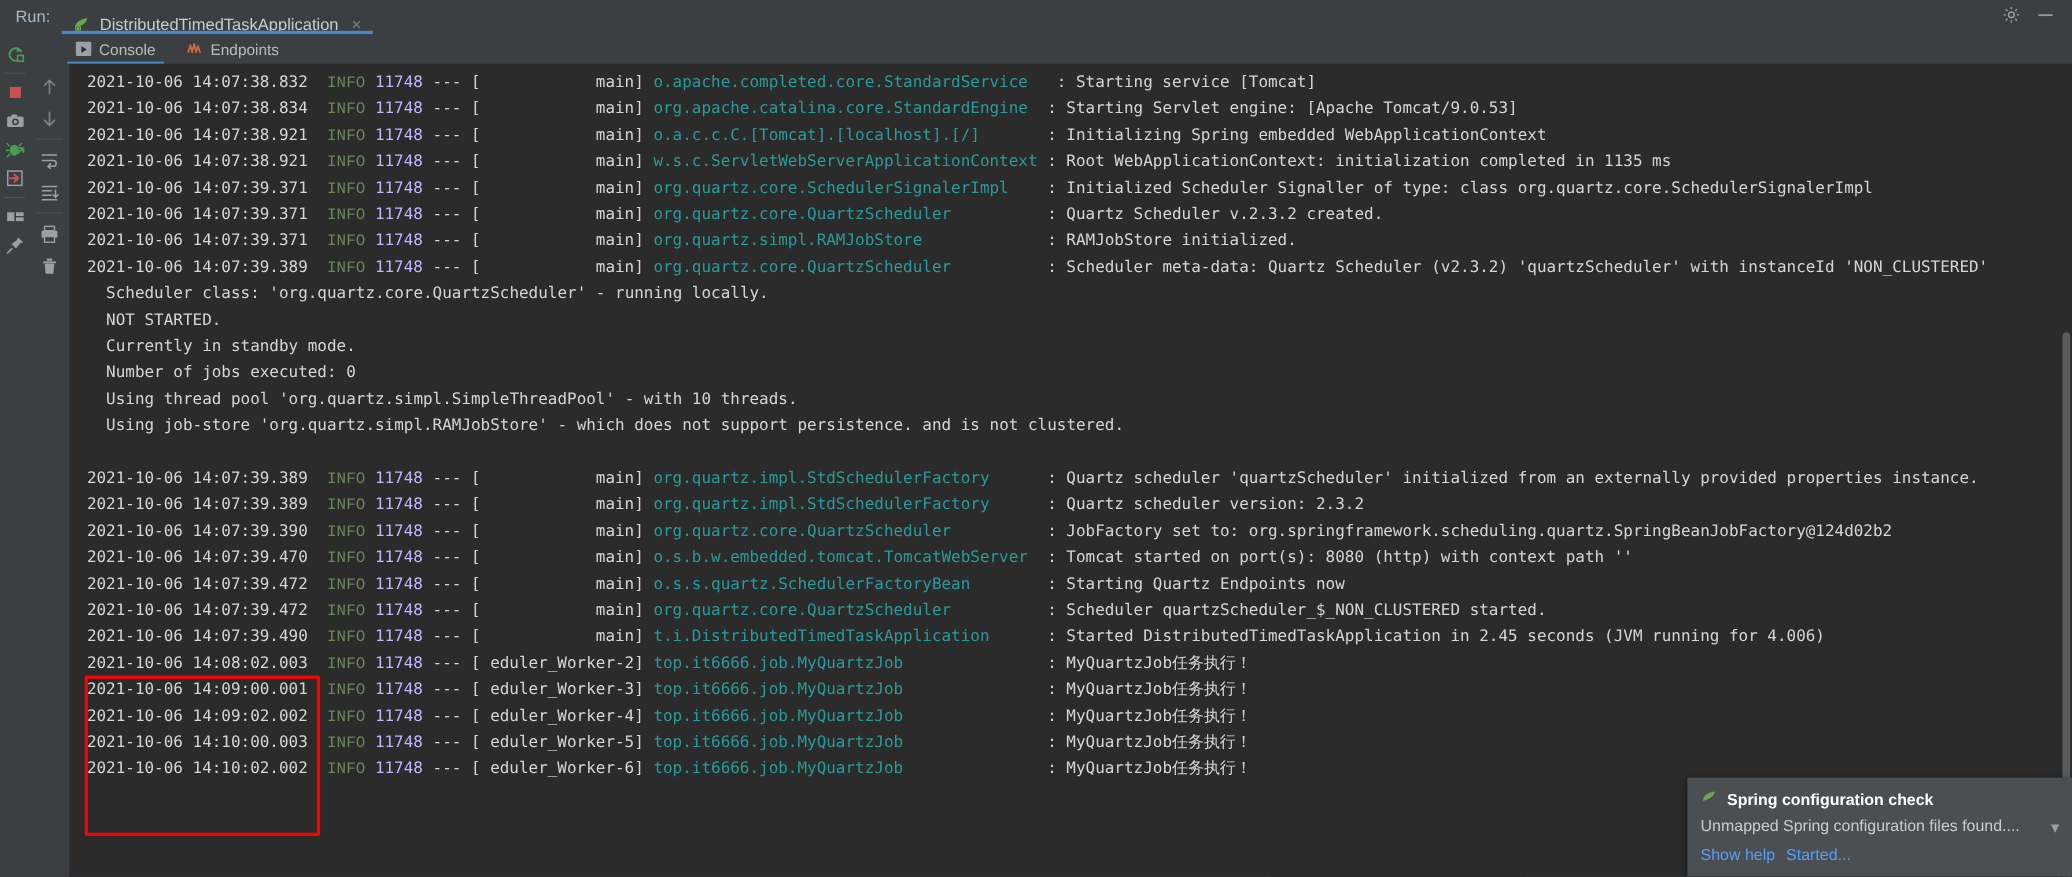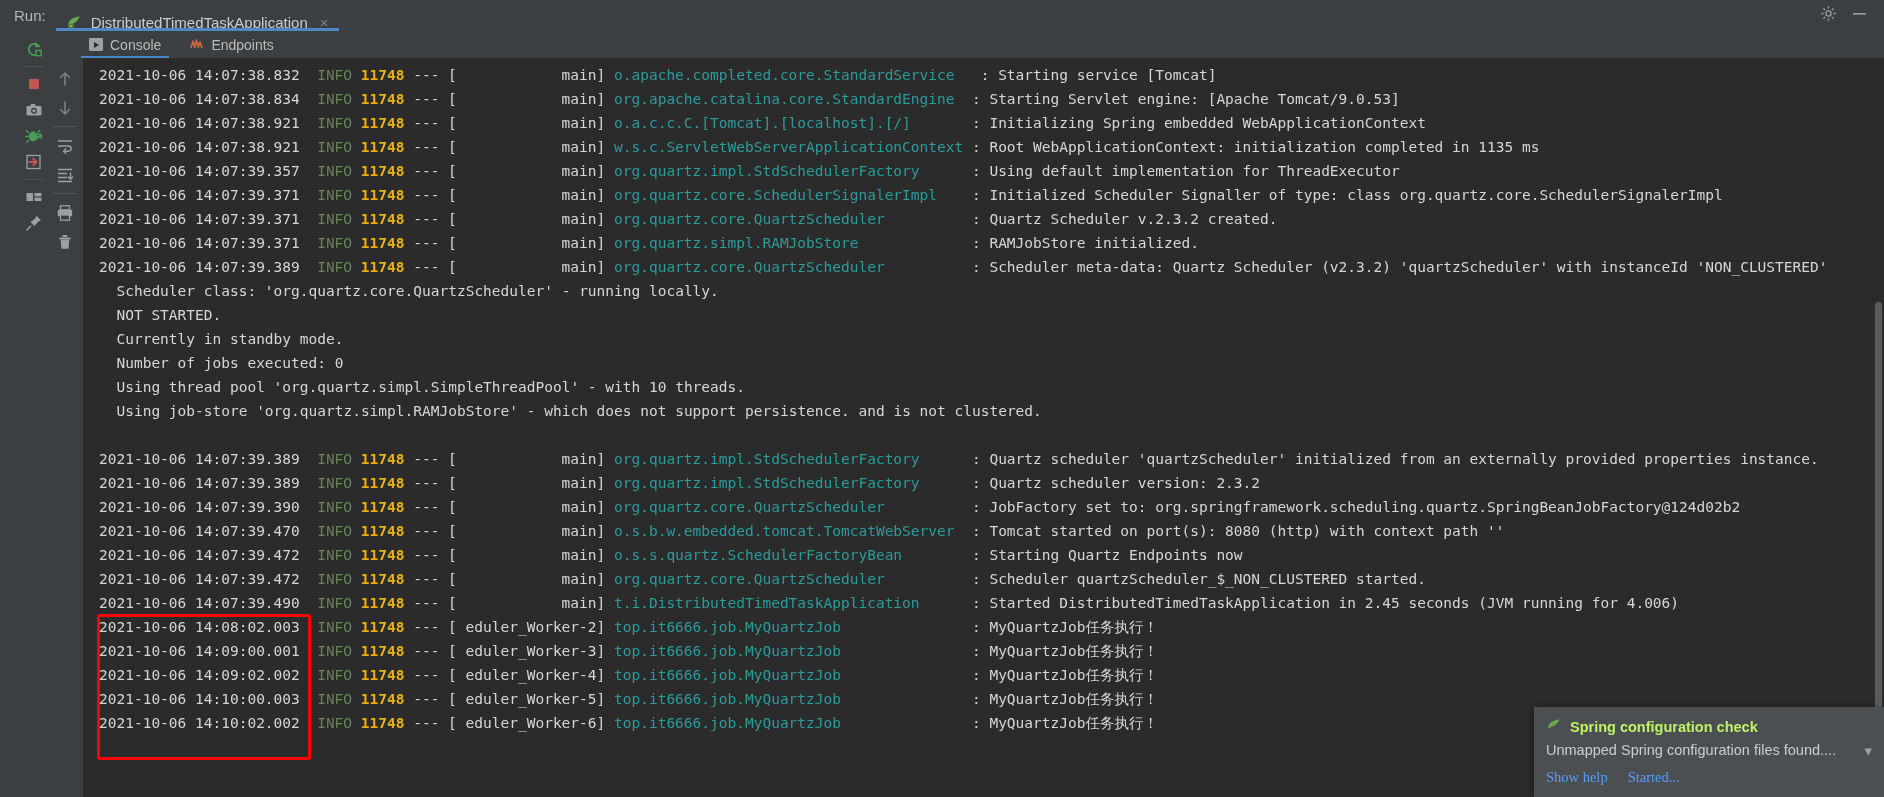--- a/index.html
+++ b/index.html
@@ -71,21 +71,20 @@
     gap: 14px;
     padding-right: 16px;
   }
   .tb-icon { color: #9a9da1; display: block; cursor: pointer; }
 
   
   .bodyrow {
     flex: 1 1 auto;
     display: flex;
     min-height: 0;
-    margin-left: 20px;
   }
 
   
   .rail-outer {
     width: 27px;
     flex: 0 0 27px;
     background: #3c3f41;
     display: flex;
     flex-direction: column;
     align-items: center;
@@ -176,21 +175,21 @@
     height: 24px;
     line-height: 24px;
     white-space: pre;
     font-family: "DejaVu Sans Mono", "Liberation Mono", monospace;
     font-size: 14.5px;
     padding-left: 16px;
     color: #a9b7c6;
   }
   .ts     { color: #d6d6d6; }
   .lvl    { color: #6a8759; font-family: Liberation Mono, monospace; }
-  .pid    { color: #eab308; font-weight: bold; }
+  .pid    { color: #c4b5fd; }
   .dash   { color: #d6d6d6; }
   .thread { color: #d6d6d6; }
   .logger { color: #2a9b9b; }
   .msg    { color: #d6d6d6; }
   .plain  { color: #d6d6d6; }
 
   
   .redbox {
     position: absolute;
     border: 3px solid #ff0000;
@@ -218,29 +217,29 @@
     bottom: 0px;
     width: 350px;
     background: #4b4f52;
     padding: 10px 12px 11px 12px;
     box-shadow: 0 1px 6px rgba(0,0,0,.45);
   }
   .balloon-head {
     display: flex; align-items: center; gap: 8px;
   }
   .balloon-title {
-    color: #bef264; font-size: 14.5px; font-weight: bold;
+    color: #ffffff; font-size: 14.5px; font-weight: bold;
   }
   .balloon-body {
     display: flex; align-items: flex-start; justify-content: space-between;
     margin-top: 5px;
   }
   .balloon-text { color: #c9cdd1; font-size: 14.5px; }
   .chev { color: #9aa0a6; font-size: 15px; margin-left: 10px; cursor: pointer; }
-  .balloon-actions { margin-top: 9px; display: flex; gap: 20px; font-family: Liberation Serif, serif; }
+  .balloon-actions { margin-top: 9px; display: flex; gap: 10px; }
   .balloon-link { color: #589df6; font-size: 14.5px; cursor: pointer; }
 </style>
 </head>
 <body>
 
 <div class="app">
 
   <div class="titlebar">
     <div class="run-label">Run:</div>
 
@@ -383,21 +382,20 @@
             </svg>
           </div>
         </div>
 
         <div class="console">
           <div id="loglines">
               <div class="logline"><span class="ts">2021-10-06 14:07:38.832</span>  <span class="lvl">INFO</span> <span class="pid">11748</span> <span class="dash">--- [</span><span class="thread">            main</span><span class="dash">] </span><span class="logger">o.apache.completed.core.StandardService  </span><span class="msg"> : Starting service [Tomcat]</span></div>
               <div class="logline"><span class="ts">2021-10-06 14:07:38.834</span>  <span class="lvl">INFO</span> <span class="pid">11748</span> <span class="dash">--- [</span><span class="thread">            main</span><span class="dash">] </span><span class="logger">org.apache.catalina.core.StandardEngine </span><span class="msg"> : Starting Servlet engine: [Apache Tomcat/9.0.53]</span></div>
               <div class="logline"><span class="ts">2021-10-06 14:07:38.921</span>  <span class="lvl">INFO</span> <span class="pid">11748</span> <span class="dash">--- [</span><span class="thread">            main</span><span class="dash">] </span><span class="logger">o.a.c.c.C.[Tomcat].[localhost].[/]      </span><span class="msg"> : Initializing Spring embedded WebApplicationContext</span></div>
               <div class="logline"><span class="ts">2021-10-06 14:07:38.921</span>  <span class="lvl">INFO</span> <span class="pid">11748</span> <span class="dash">--- [</span><span class="thread">            main</span><span class="dash">] </span><span class="logger">w.s.c.ServletWebServerApplicationContext</span><span class="msg"> : Root WebApplicationContext: initialization completed in 1135 ms</span></div>
-              <div class="logline"><span class="ts">2021-10-06 14:07:39.357</span>  <span class="lvl">INFO</span> <span class="pid">11748</span> <span class="dash">--- [</span><span class="thread">            main</span><span class="dash">] </span><span class="logger">org.quartz.impl.StdSchedulerFactory     </span><span class="msg"> : Using default implementation for ThreadExecutor</span></div>
               <div class="logline"><span class="ts">2021-10-06 14:07:39.371</span>  <span class="lvl">INFO</span> <span class="pid">11748</span> <span class="dash">--- [</span><span class="thread">            main</span><span class="dash">] </span><span class="logger">org.quartz.core.SchedulerSignalerImpl   </span><span class="msg"> : Initialized Scheduler Signaller of type: class org.quartz.core.SchedulerSignalerImpl</span></div>
               <div class="logline"><span class="ts">2021-10-06 14:07:39.371</span>  <span class="lvl">INFO</span> <span class="pid">11748</span> <span class="dash">--- [</span><span class="thread">            main</span><span class="dash">] </span><span class="logger">org.quartz.core.QuartzScheduler         </span><span class="msg"> : Quartz Scheduler v.2.3.2 created.</span></div>
               <div class="logline"><span class="ts">2021-10-06 14:07:39.371</span>  <span class="lvl">INFO</span> <span class="pid">11748</span> <span class="dash">--- [</span><span class="thread">            main</span><span class="dash">] </span><span class="logger">org.quartz.simpl.RAMJobStore            </span><span class="msg"> : RAMJobStore initialized.</span></div>
               <div class="logline"><span class="ts">2021-10-06 14:07:39.389</span>  <span class="lvl">INFO</span> <span class="pid">11748</span> <span class="dash">--- [</span><span class="thread">            main</span><span class="dash">] </span><span class="logger">org.quartz.core.QuartzScheduler         </span><span class="msg"> : Scheduler meta-data: Quartz Scheduler (v2.3.2) 'quartzScheduler' with instanceId 'NON_CLUSTERED'</span></div>
               <div class="logline"><span class="plain">  Scheduler class: 'org.quartz.core.QuartzScheduler' - running locally.</span></div>
               <div class="logline"><span class="plain">  NOT STARTED.</span></div>
               <div class="logline"><span class="plain">  Currently in standby mode.</span></div>
               <div class="logline"><span class="plain">  Number of jobs executed: 0</span></div>
               <div class="logline"><span class="plain">  Using thread pool 'org.quartz.simpl.SimpleThreadPool' - with 10 threads.</span></div>
               <div class="logline"><span class="plain">  Using job-store 'org.quartz.simpl.RAMJobStore' - which does not support persistence. and is not clustered.</span></div>

